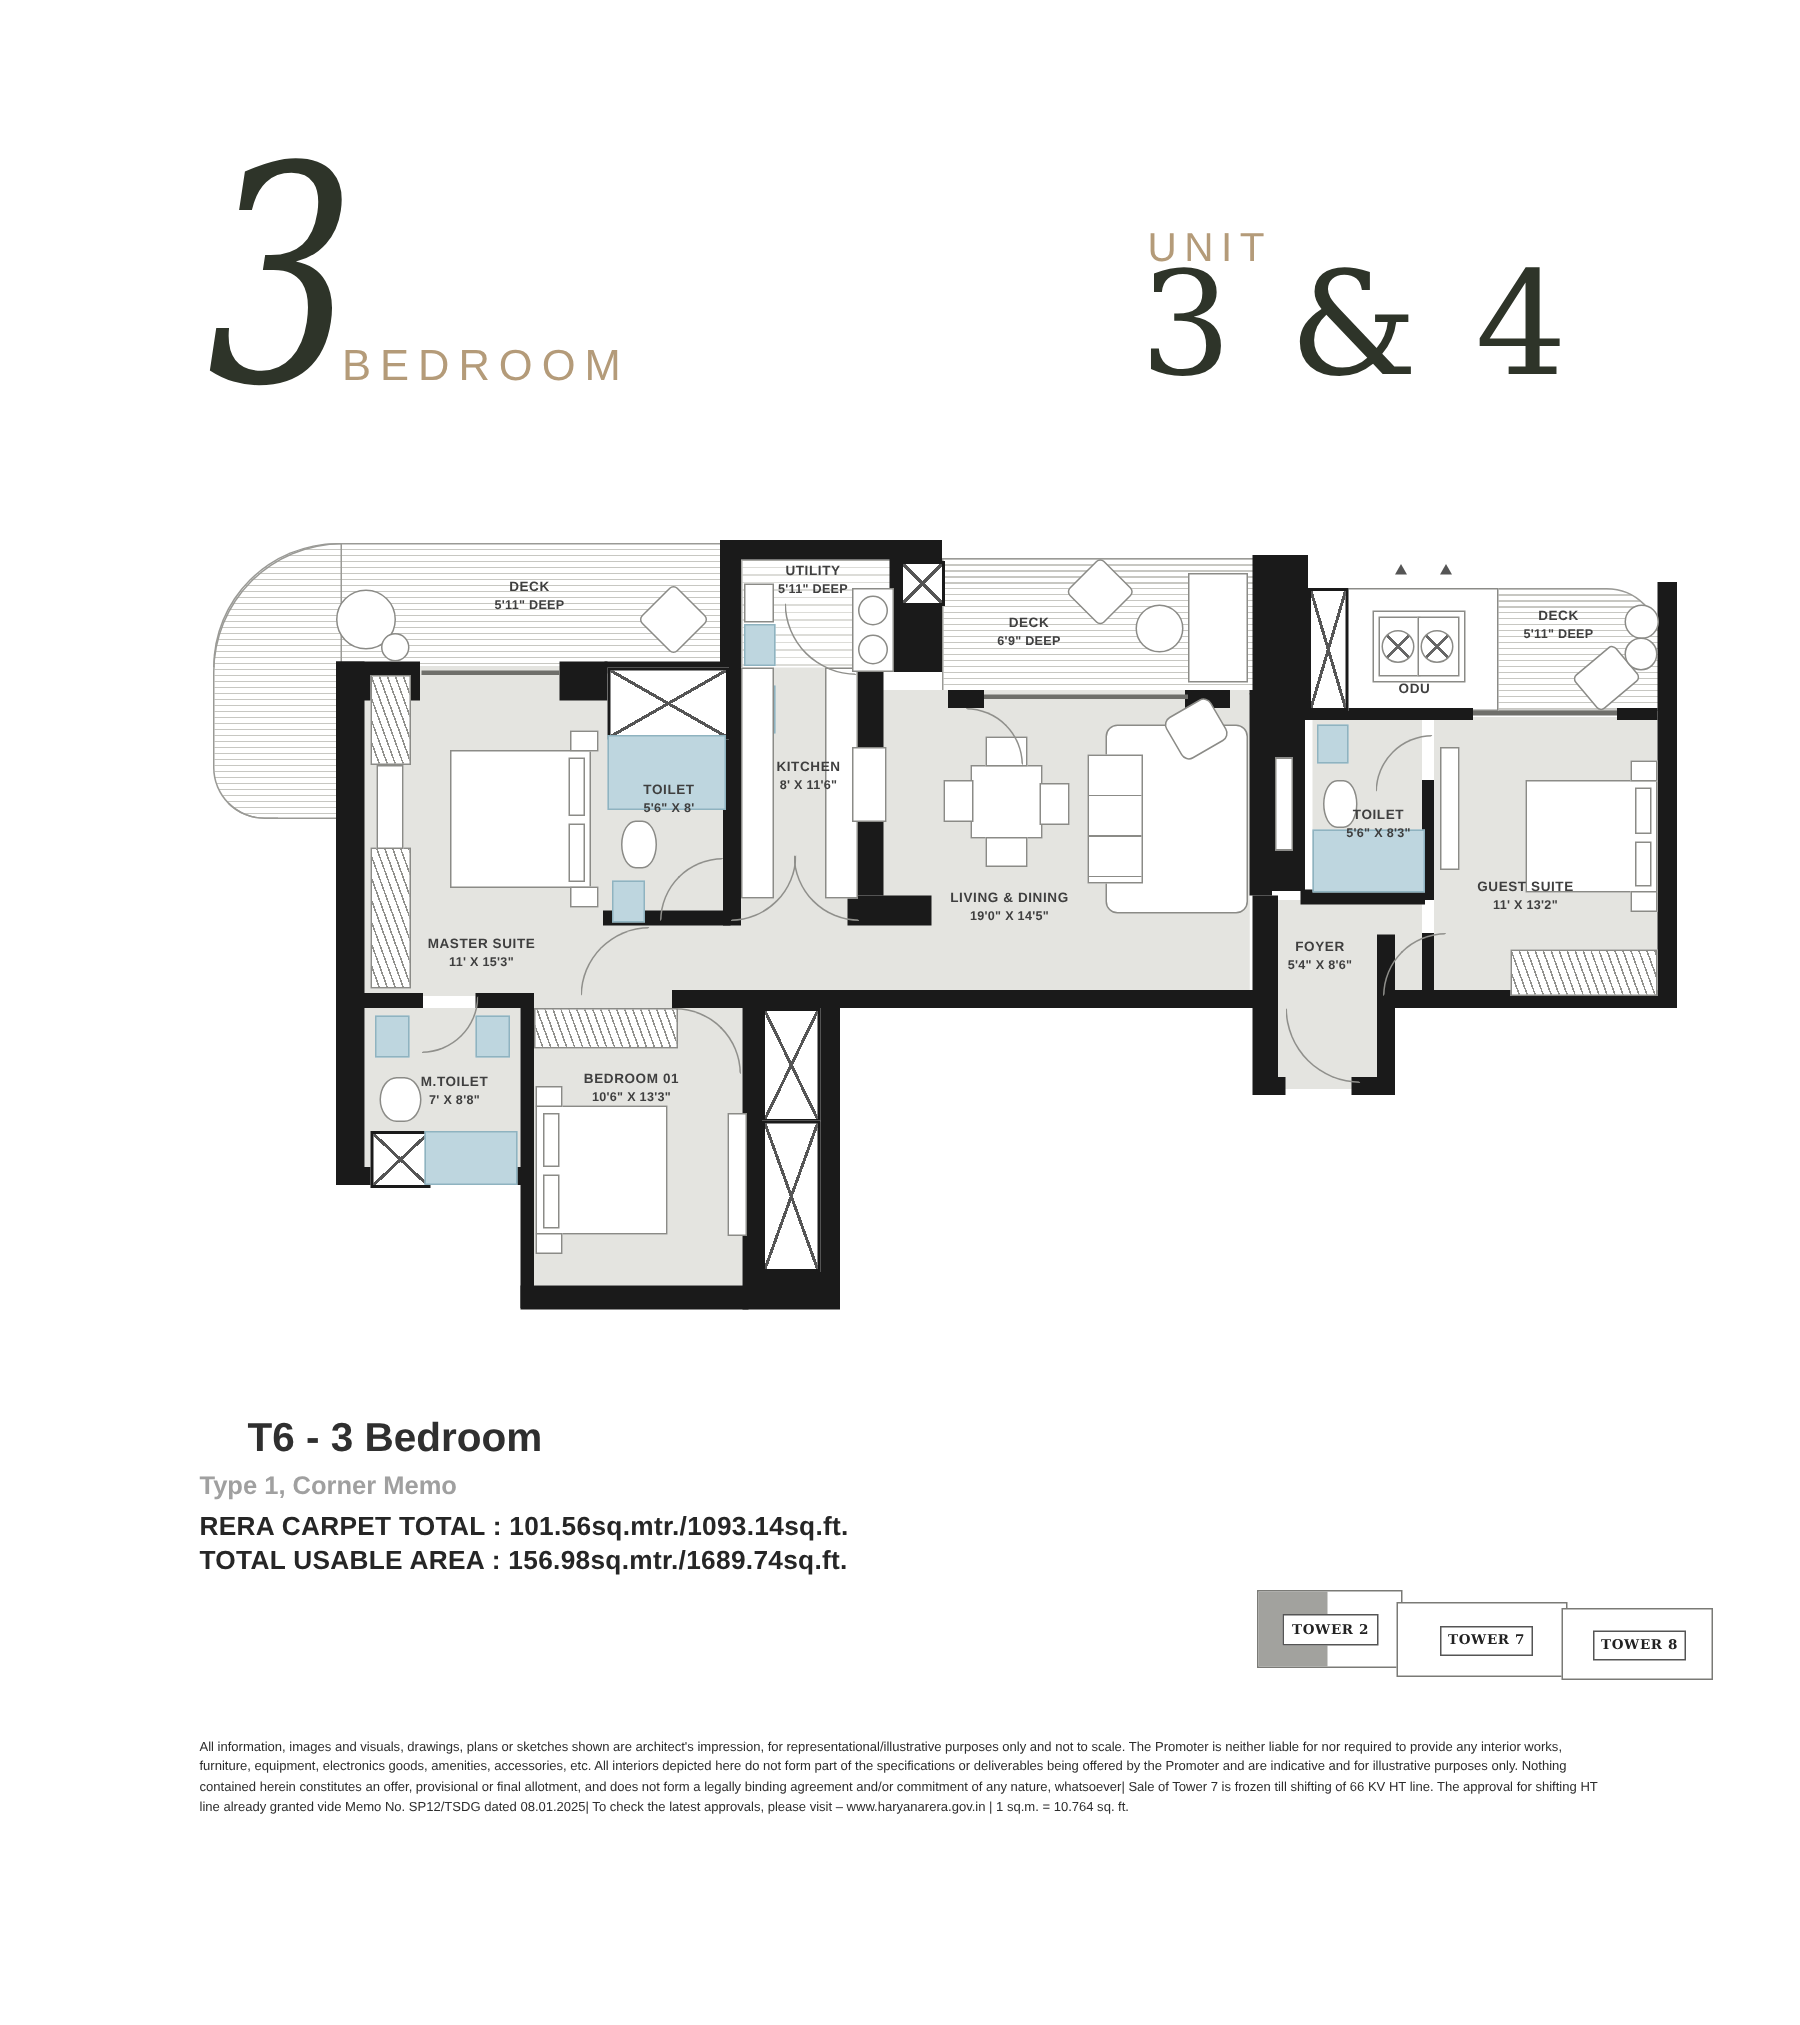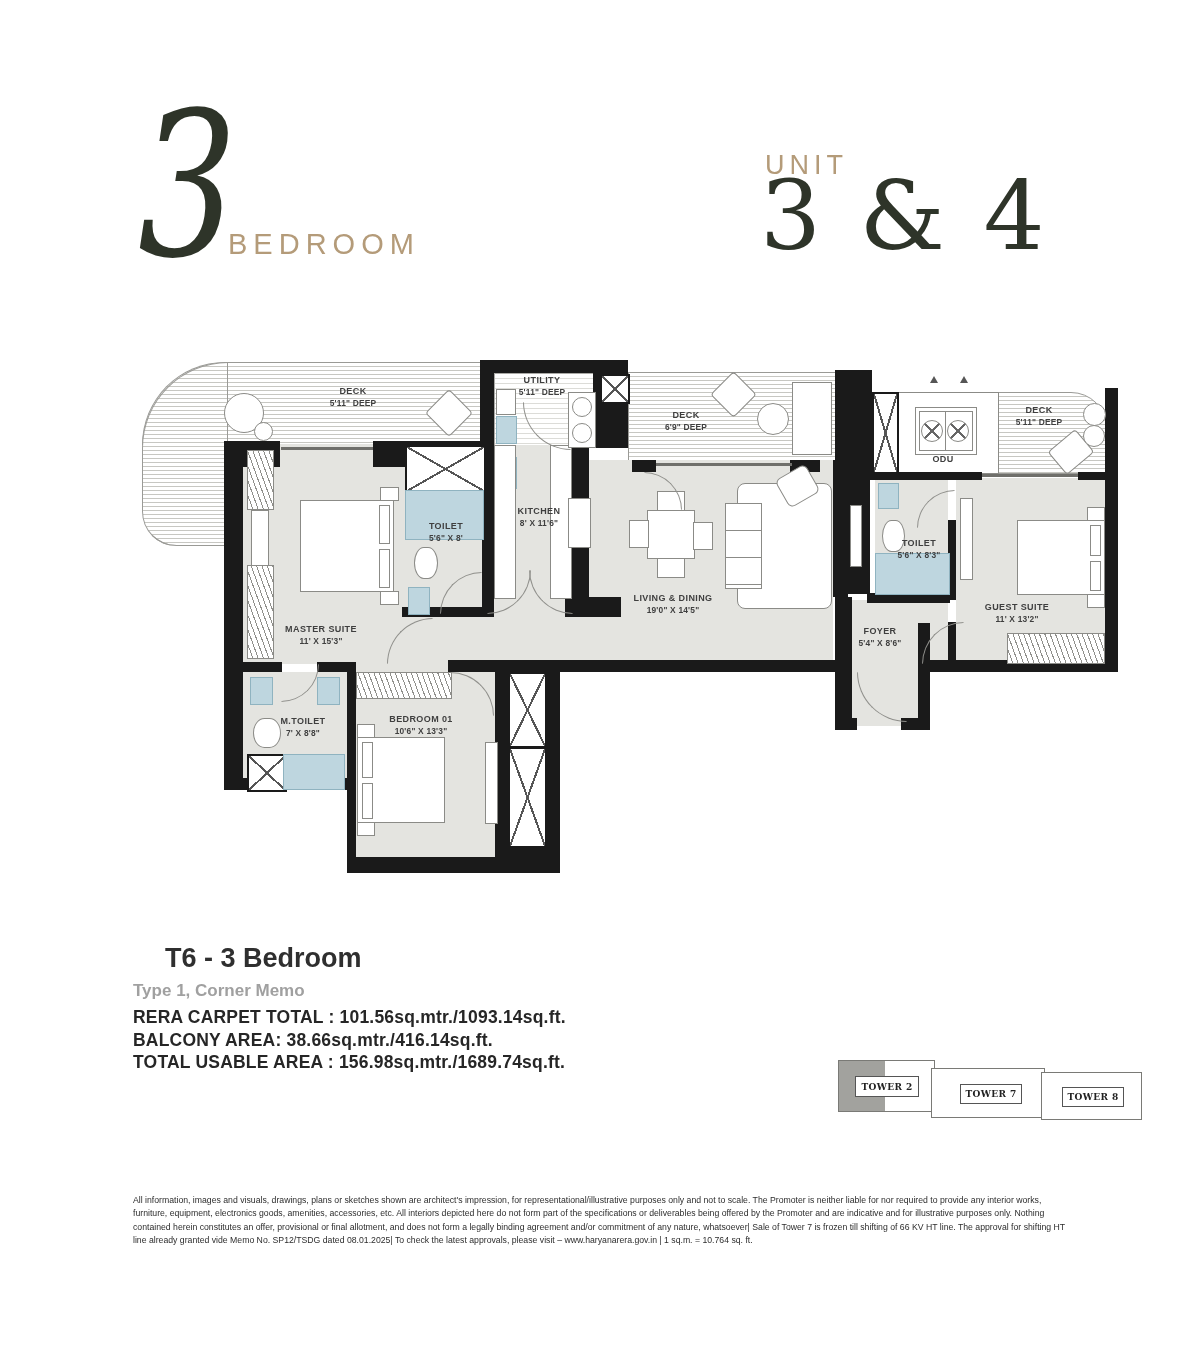--- a/index.html
+++ b/index.html
@@ -64,21 +64,21 @@
   #towerkey{position:absolute;left:838px;top:1056px;width:302px;height:66px;}
   .tw{position:absolute;background:#fff;border:1px solid #7a7a76;}
   .tw .shade{position:absolute;left:0;top:0;height:100%;background:#a2a29e;}
   .tw .tag{position:absolute;background:#fff;border:1px solid #555;
            font-family:"DejaVu Serif",serif;font-weight:700;font-size:9px;
            color:#222;display:flex;align-items:center;justify-content:center;
            letter-spacing:.4px;white-space:nowrap;}
 
   
   .disclaimer{position:absolute;left:133px;top:1158px;width:940px;font-size:8.7px;
-         line-height:1.55;color:#2d2d2d;margin-top:36px;}
+         line-height:1.55;color:#2d2d2d;}
 </style>
 </head>
 <body>
 
 <div class="big3">3</div>
 <div class="bedroom-label">BEDROOM</div>
 <div class="unit-label">UNIT</div>
 <div class="unit-numbers">3 &amp; 4</div>
 
 <div id="plan">
@@ -262,21 +262,21 @@
       <div class="d">11' X 15'3"</div>
     </div>
     <div class="lbl" style="left:533px;top:233px">
       <div class="n">LIVING &amp; DINING</div>
       <div class="d">19'0" X 14'5"</div>
     </div>
     <div class="lbl" style="left:779px;top:178px">
       <div class="n">TOILET</div>
       <div class="d">5'6" X 8'3"</div>
     </div>
-    <div class="lbl" style="left:877px;top:242px">
+    <div class="lbl" style="left:877px;top:226px">
       <div class="n">GUEST SUITE</div>
       <div class="d">11' X 13'2"</div>
     </div>
     <div class="lbl" style="left:740px;top:266px">
       <div class="n">FOYER</div>
       <div class="d">5'4" X 8'6"</div>
     </div>
     <div class="lbl" style="left:163px;top:356px">
       <div class="n">M.TOILET</div>
       <div class="d">7' X 8'8"</div>
@@ -284,21 +284,20 @@
     <div class="lbl" style="left:281px;top:354px">
       <div class="n">BEDROOM 01</div>
       <div class="d">10'6" X 13'3"</div>
     </div>
   </div>
 
 <div class="detail-title">T6 - 3 Bedroom</div>
 <div class="detail-sub">Type 1, Corner Memo</div>
 <div class="areas">
   <div>RERA CARPET TOTAL : 101.56sq.mtr./1093.14sq.ft.</div>
-  <div>BALCONY AREA: 38.66sq.mtr./416.14sq.ft.</div>
   <div>TOTAL USABLE AREA : 156.98sq.mtr./1689.74sq.ft.</div>
 </div>
 
 <div id="towerkey">
   <div class="tw" style="left:0px;top:4px;width:95px;height:50px">
     <div class="shade" style="width:46px"></div>
     <div class="tag" style="left:16px;top:15px;width:62px;height:19px">TOWER 2</div>
   </div>
   <div class="tw" style="left:93px;top:12px;width:112px;height:48px">
     <div class="tag" style="left:28px;top:15px;width:60px;height:18px">TOWER 7</div>

